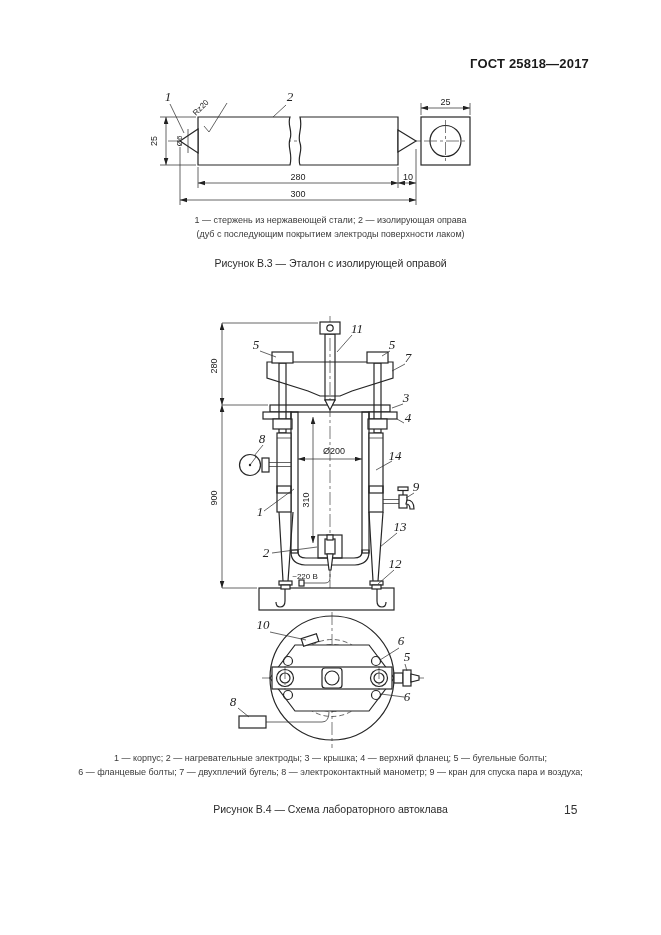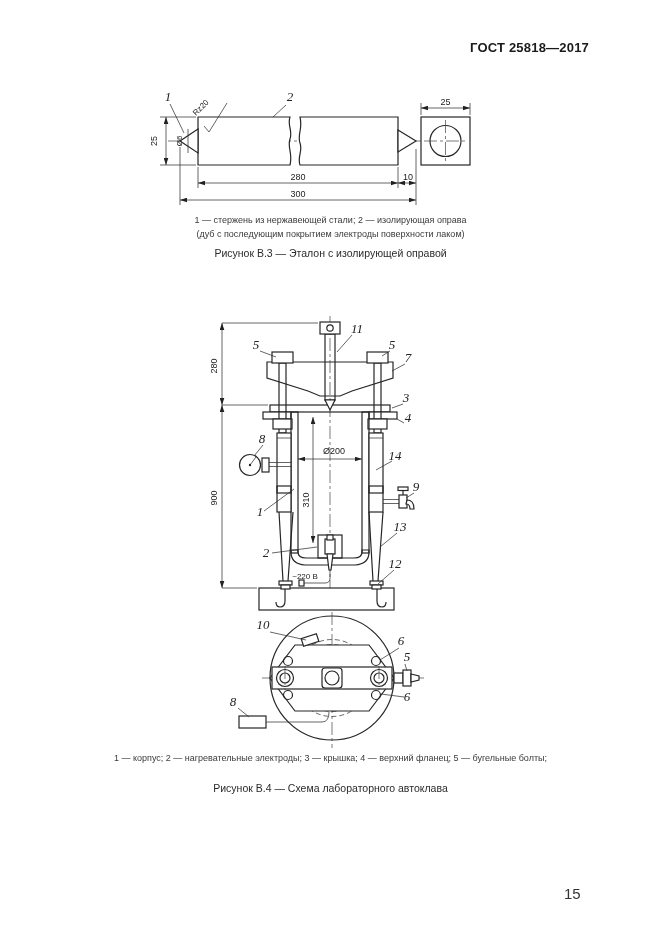--- a/index.html
+++ b/index.html
@@ -1,19 +1,19 @@
 <!DOCTYPE html>
 <html><head>
 <meta charset="utf-8">
 <style>
   html,body{margin:0;padding:0;background:#888;}
   .page{position:relative;width:661px;height:935px;background:#fff;overflow:hidden;
         font-family:"Liberation Sans",sans-serif;color:#222;}
-  .hdr{position:absolute;top:40px;right:72px;font-size:13px;font-weight:bold;color:#1a1a1a;letter-spacing:.2px;margin-left:12px;}
-  .pageno{position:absolute;top:885px;left:564px;font-size:15px;color:#333;}
+  .hdr{position:absolute;top:56px;right:72px;font-size:13px;font-weight:bold;color:#1a1a1a;letter-spacing:.2px;margin-left:12px;}
+  .pageno{position:absolute;top:803px;left:564px;font-size:12px;color:#333;}
   .cap-block{position:absolute;left:0;width:661px;text-align:center;}
   .legend-line{font-size:9px;color:#3a3a3a;line-height:13.5px;}
   .figcap{font-size:10.5px;color:#2b2b2b;}
   svg{position:absolute;left:0;top:0;}
   .sv-dim{font:9px "Liberation Sans",sans-serif;fill:#222;}
   .sv-dim8{font:8px "Liberation Sans",sans-serif;fill:#222;}
   .sv-call{font:italic 13px "Liberation Serif",serif;fill:#222;}
   .thin{stroke:#333;stroke-width:.75;fill:none;}
   .main{stroke:#262626;stroke-width:1.2;fill:none;}
   .mainw{stroke:#262626;stroke-width:1.2;fill:#fff;}
@@ -239,25 +239,26 @@
       <text class="sv-call" x="407" y="661" text-anchor="middle">5</text>
       <text class="sv-call" x="407" y="701" text-anchor="middle">6</text>
       <text class="sv-call" x="233" y="706" text-anchor="middle">8</text>
     </g>
   </svg>
 
   <div class="cap-block" style="top:214px">
     <div class="legend-line">1 — стержень из нержавеющей стали; 2 — изолирующая оправа</div>
     <div class="legend-line">(дуб с последующим покрытием электроды поверхности лаком)</div>
   </div>
-  <div class="cap-block" style="top:243px">
+  <div class="cap-block" style="top:253px">
     <span class="figcap">Рисунок В.3 — Эталон с изолирующей оправой</span>
   </div>
 
   <div class="cap-block" style="top:752px">
     <div class="legend-line">1 — корпус; 2 — нагревательные электроды; 3 — крышка; 4 — верхний фланец; 5 — бугельные болты;</div>
-  </div>
-  <div class="cap-block" style="top:778px">
+    <div class="legend-line">6 — фланцевые болты; 7 — двухплечий бугель; 8 — электроконтактный манометр; 9 — кран для спуска пара и воздуха;</div>
+  </div>
+  <div class="cap-block" style="top:799px">
     <span class="figcap">Рисунок В.4 — Схема лабораторного автоклава</span>
   </div>
 
   <div class="pageno">15</div>
 </div>
 
 </body></html>

